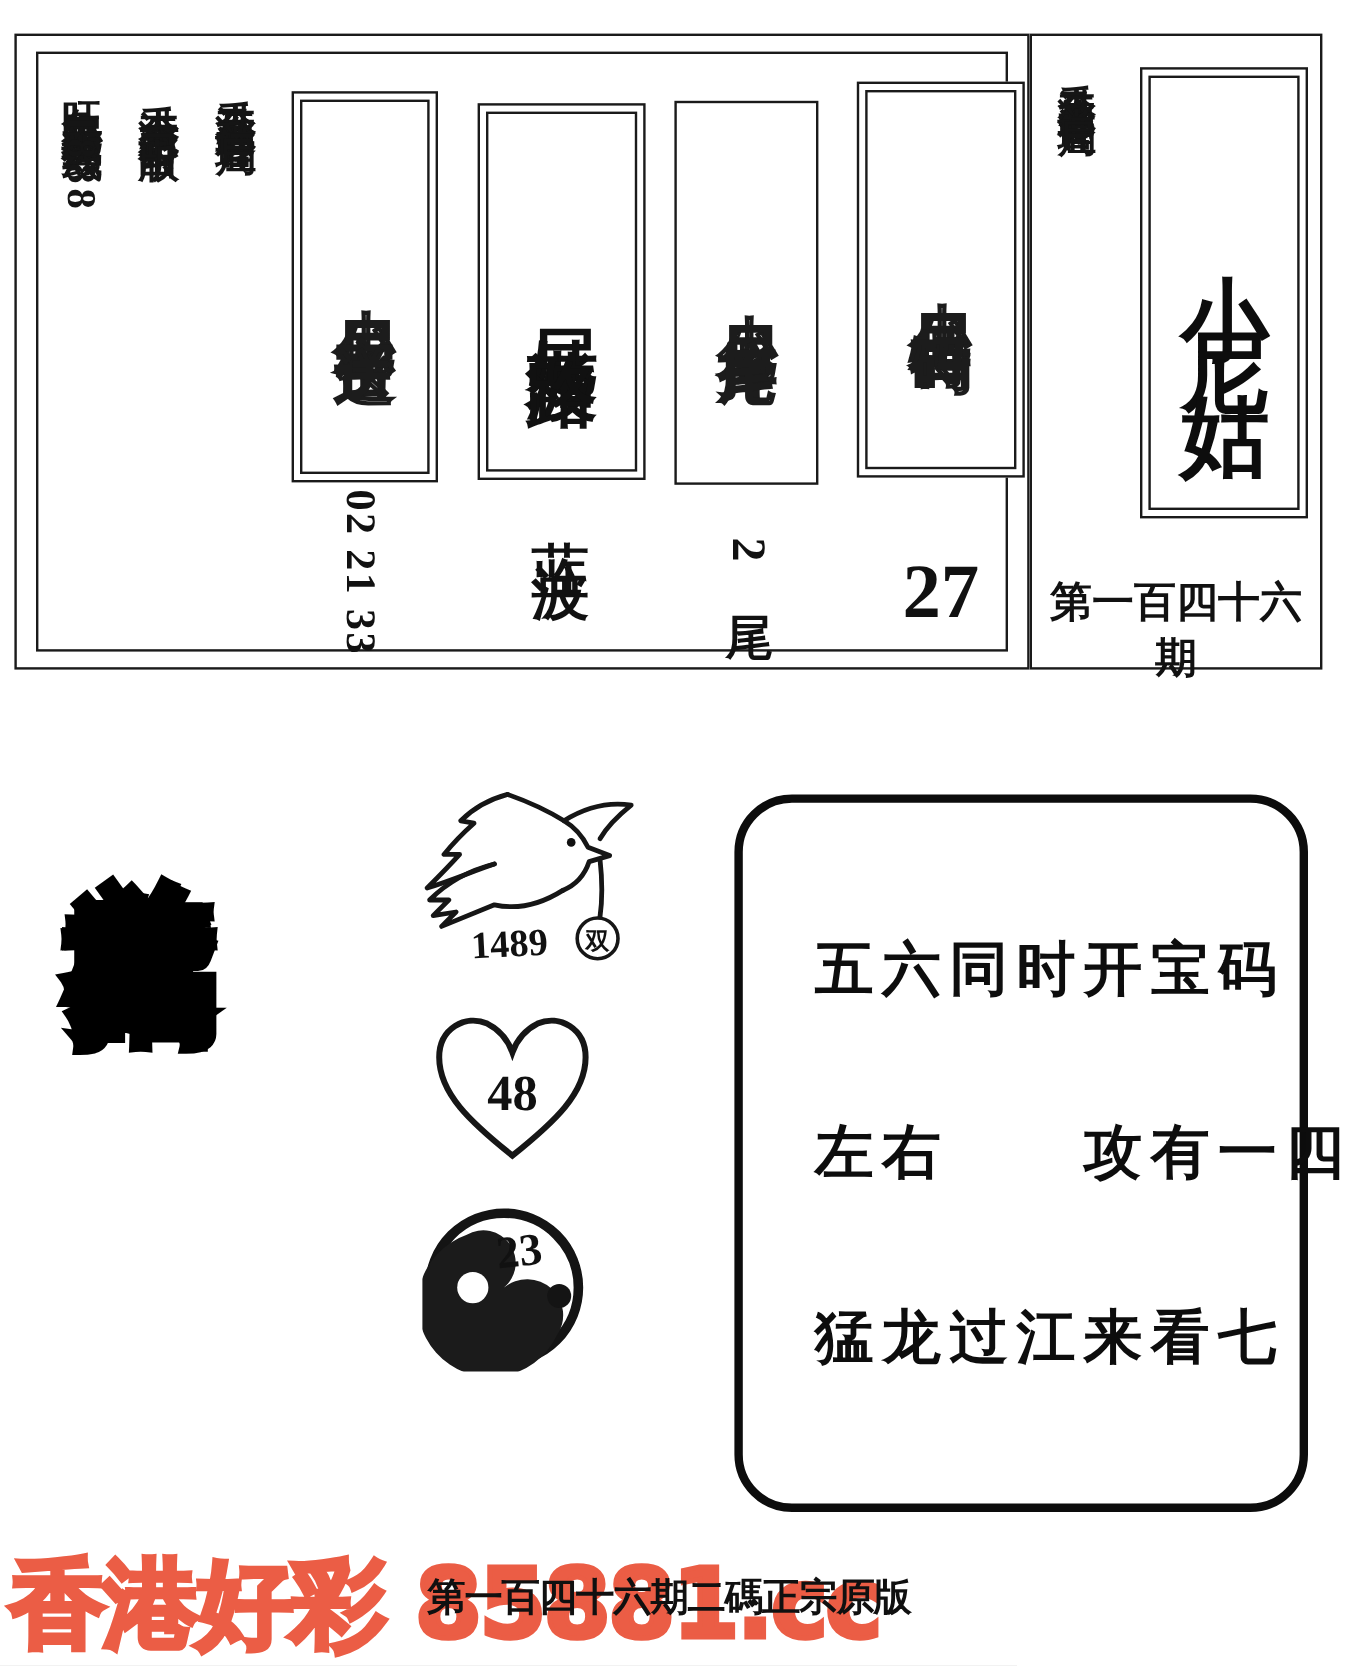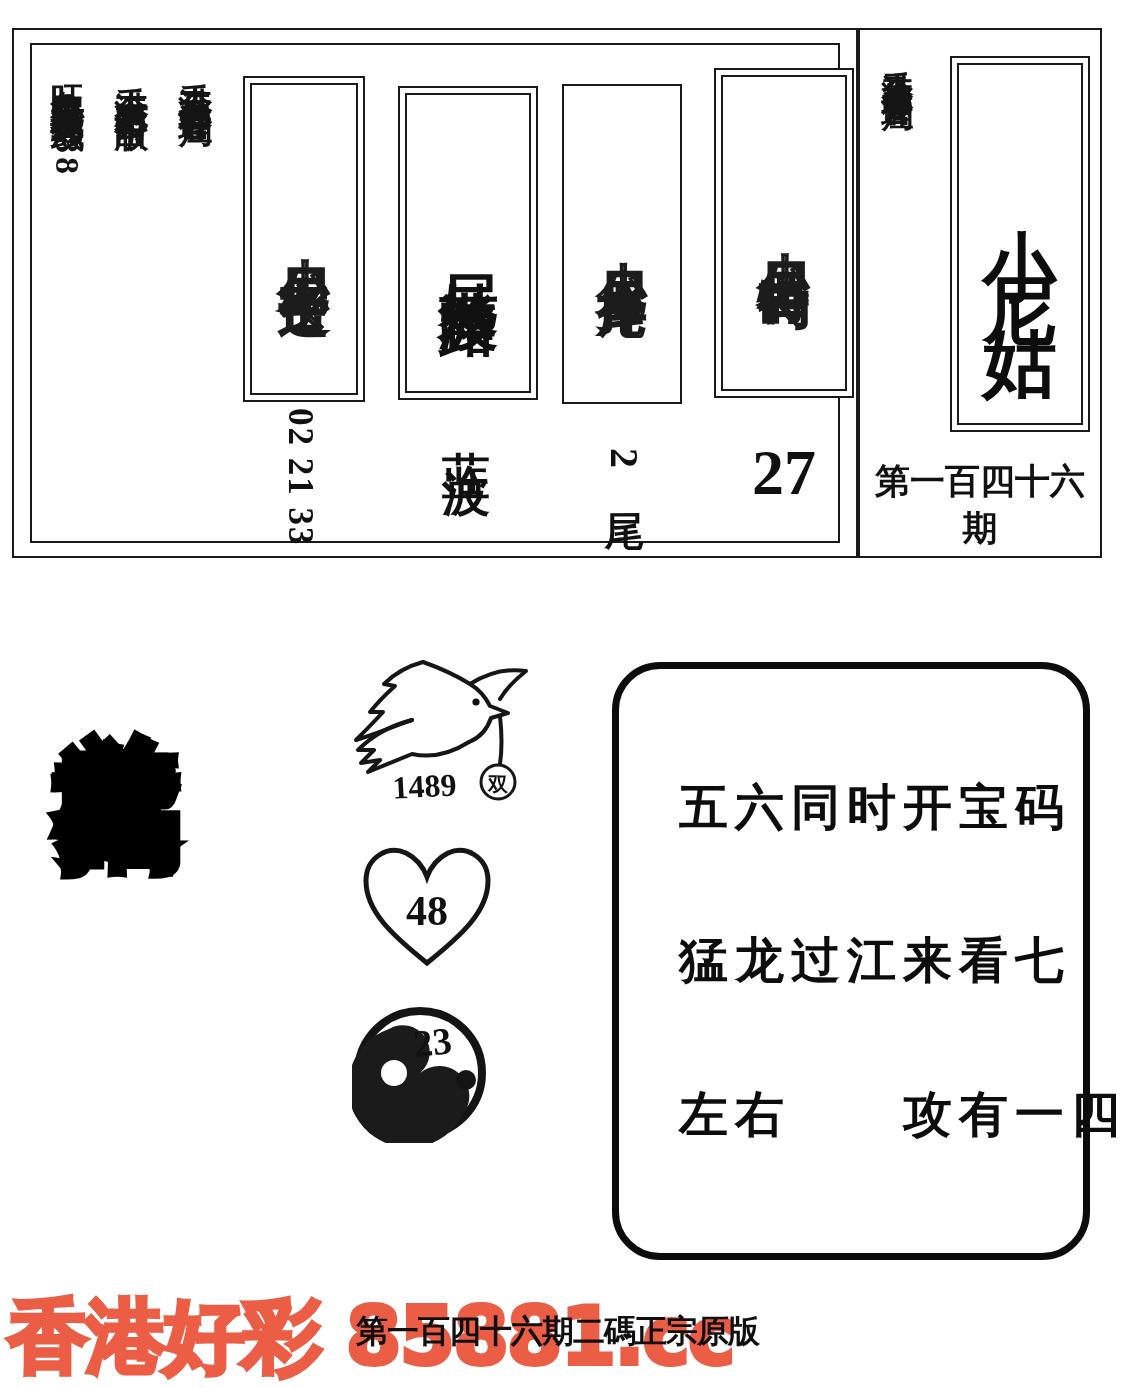--- a/index.html
+++ b/index.html
@@ -106,30 +106,30 @@
       <div class="vtext vupright outline-text" style="font-size:48px;">小尼捽尾</div>
     </div>
   </div>
   <div class="abs vtext pvalue" style="left:604px;top:448px;font-size:40px;letter-spacing:14px;">2尾</div>
 
   <div class="abs pbox" style="left:714px;top:68px;width:140px;height:330px;">
     <div class="inner">
       <div class="vtext vupright outline-text" style="font-size:50px;">小尼特码</div>
     </div>
   </div>
-  <div class="abs pvalue" style="left:714px;top:436px;width:140px;text-align:center;font-size:64px;">27</div>
+  <div class="abs pvalue" style="left:714px;top:456px;width:140px;text-align:center;font-size:64px;">27</div>
 
   <div class="abs frame" style="left:858px;top:28px;width:244px;height:530px;"></div>
   <div class="abs vtext kaicol" style="left:882px;top:44px;font-size:32px;">香港马会彩券管理局:</div>
   <div class="abs pbox" style="left:950px;top:56px;width:140px;height:376px;">
     <div class="inner">
       <div class="vtext vupright brandbox-text" style="font-size:74px;letter-spacing:50px;">小尼姑</div>
     </div>
   </div>
-  <div class="abs issue-line" style="left:858px;top:458px;width:244px;">第一百四十六期</div>
+  <div class="abs issue-line" style="left:858px;top:478px;width:244px;">第一百四十六期</div>
 
   <div class="abs giant-title" style="left:56px;top:630px;">曾道女指碼</div>
 
   <svg class="abs" style="left:328px;top:650px;" width="215" height="190" viewBox="0 0 215 190">
     <g fill="none" stroke="#161616" stroke-width="4" stroke-linejoin="round" stroke-linecap="round">
       <path d="M95,12 C80,16 66,24 56,34 L67,36 C58,44 50,52 42,62 L55,62 C46,72 38,80 28,90 C48,84 66,76 84,70"></path>
       <path d="M95,12 C112,18 126,24 142,34 C152,40 158,48 162,56 L180,63 L163,68 C159,80 151,88 141,92"></path>
       <path d="M142,34 C158,24 178,18 198,21 C188,29 179,37 172,49"></path>
       <path d="M141,92 C122,104 102,108 84,104 L40,122 L52,110 L33,113 L46,100 L30,100 C44,86 60,76 84,70"></path>
       <path d="M172,66 C174,84 174,100 172,114"></path>
@@ -148,20 +148,20 @@
   <svg class="abs" style="left:352px;top:1003px;" width="140" height="140" viewBox="0 0 140 140">
     <circle cx="68" cy="70" r="62" fill="#ffffff" stroke="#141414" stroke-width="8"></circle>
     <path d="M37,26 A61,61 0 1 0 112,110 A30,30 0 0 0 68,70 A27,27 0 0 0 37,26 Z" fill="#1b1b1b"></path>
     <circle cx="42" cy="70" r="13" fill="#ffffff"></circle>
     <circle cx="114" cy="77" r="10" fill="#141414"></circle>
     <text x="82" y="52" font-size="38" font-weight="bold" text-anchor="middle" fill="#111" transform="rotate(-6 82 52)">23</text>
   </svg>
 
   <div class="abs poembox" style="left:612px;top:662px;width:478px;height:598px;">
     <div class="poem-line">五六同时开宝码</div>
+    <div class="poem-line">左右　　攻有一四</div>
     <div class="poem-line">猛龙过江来看七</div>
-    <div class="poem-line">左右　　攻有一四</div>
   </div>
 
   <div class="abs footer-red" style="left: 8px; top: 1284px; color: rgb(235, 93, 69);">香港好彩 85881.cc</div>
   <div class="abs footer-black" style="left:356px;top:1310px;text-align:center;">第一百四十六期二碼正宗原版</div>
 
 </div>
 
 </body></html>

